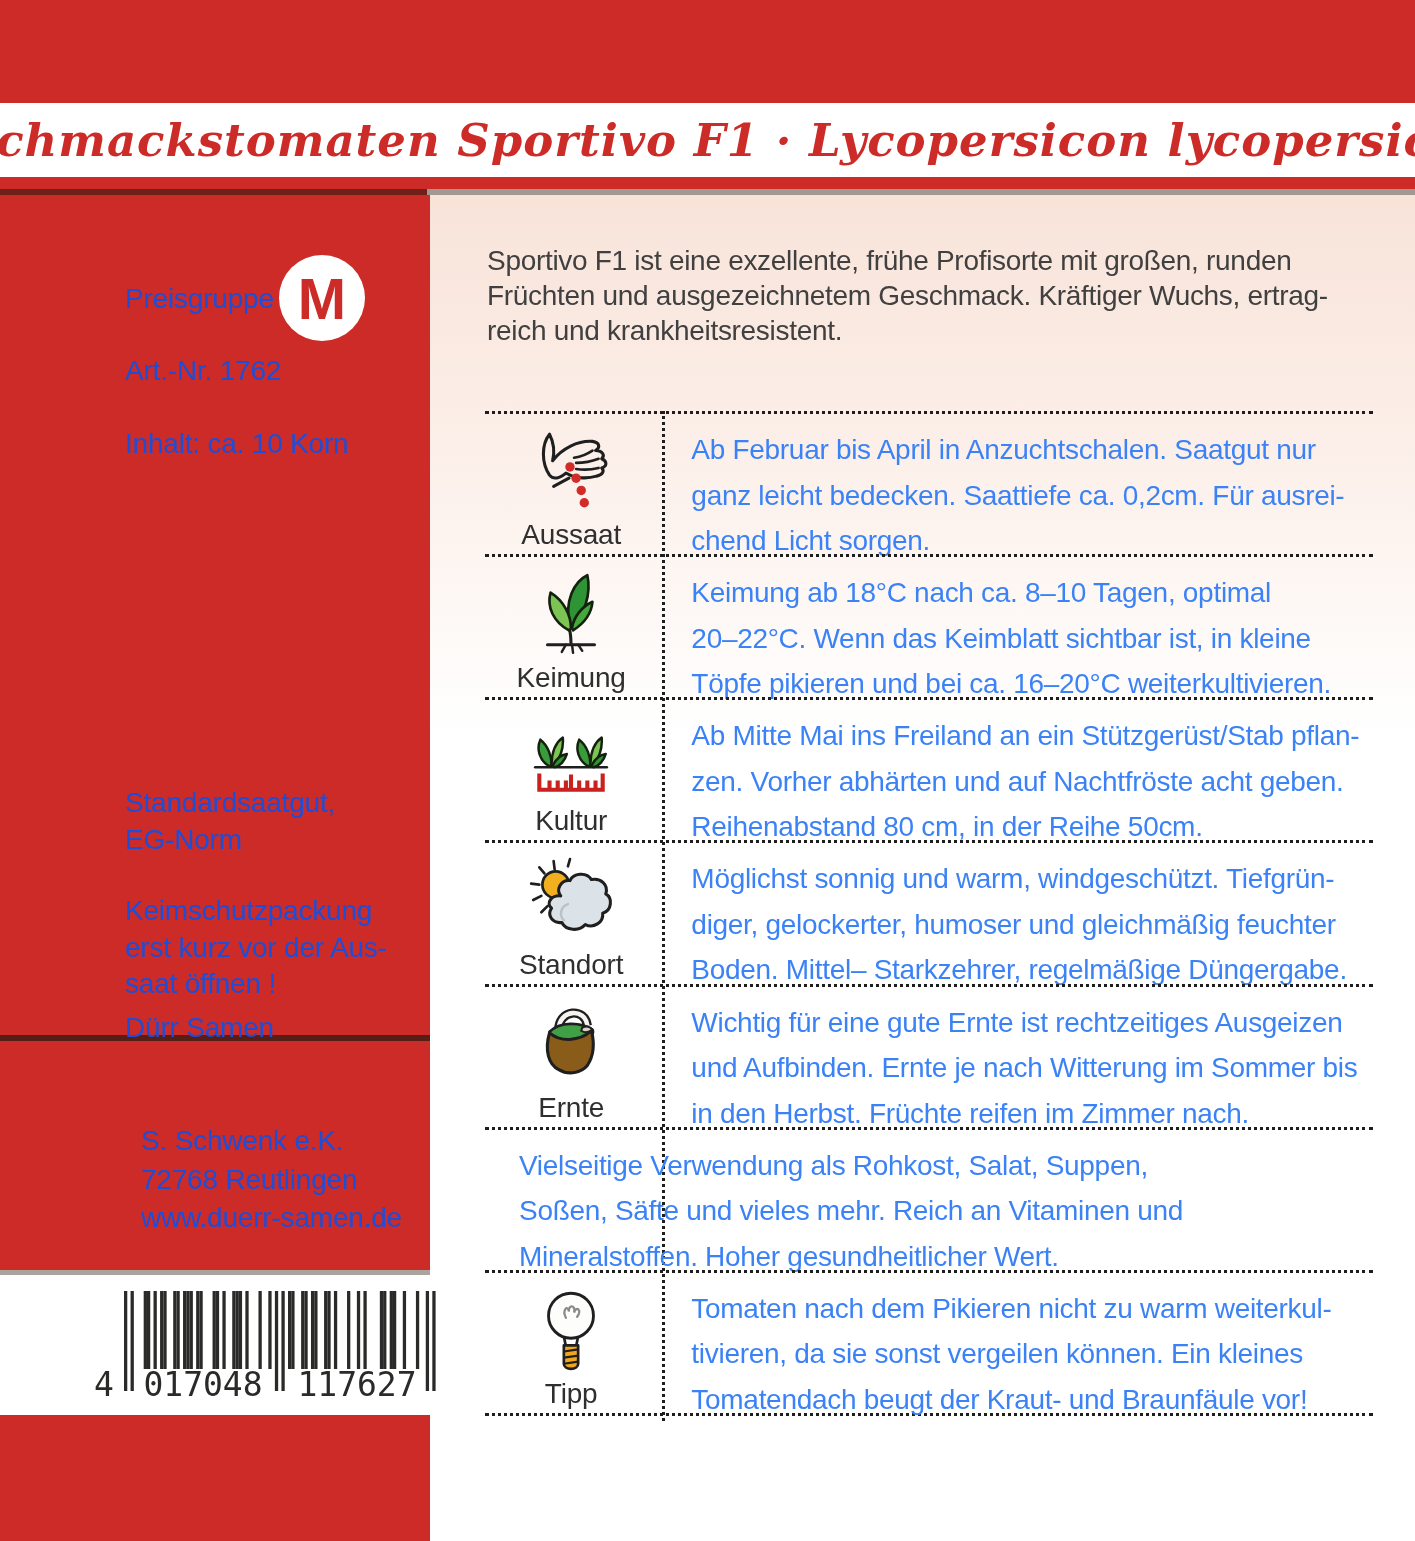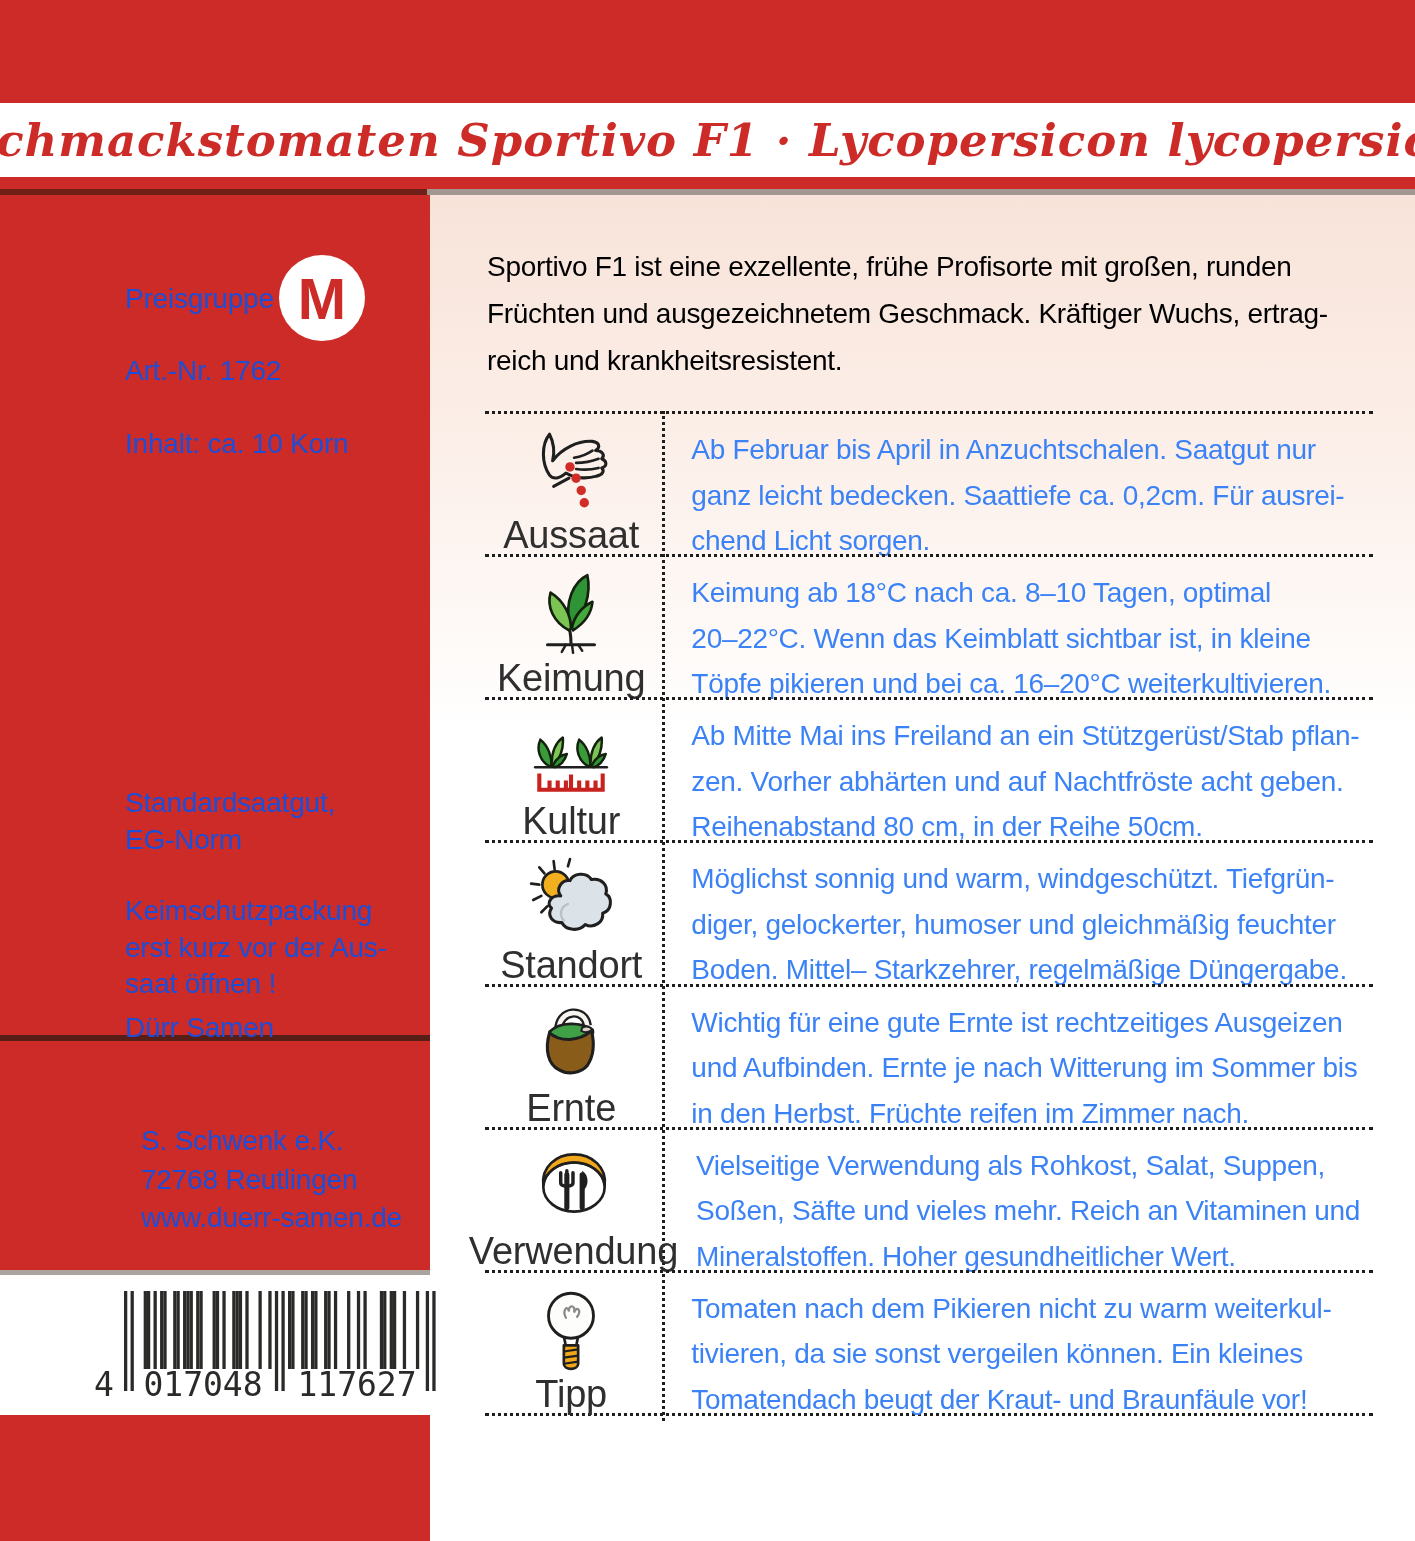--- a/index.html
+++ b/index.html
@@ -40,28 +40,28 @@
   .lh{white-space:pre-line;line-height:36.5px;}
   .badge{left:279px;top:255px;width:86px;height:86px;border-radius:50%;
     background:#ffffff;color:var(--red);font-weight:bold;font-size:58px;
     display:flex;align-items:center;justify-content:center;}
   .bold{font-weight:normal;}
   
   .barcode{left:84px;top:1283px;width:356px;height:118px;}
   .barcode text{font-family:"DejaVu Sans Mono", monospace;font-size:33px;fill:#2a2a28;}
   
   .intro{left:487px;top:243px;width:900px;font-size:28px;letter-spacing:-0.3px;
-    line-height:47px;white-space:pre-line;color:#000000;}
+    line-height:35px;white-space:pre-line;color:#404040;}
   
   .info-table{left:485px;top:411px;width:888px;height:1002px;display:flex;flex-direction:column;}
   .info-row{position:relative;flex:0 0 auto;height:140.15px;border-top:3px dotted var(--dot);display:flex;}
   .info-table .last{border-bottom:3px dotted var(--dot);}
   .vdiv{left:662px;top:411px;width:0;height:1010px;border-left:3px dotted var(--dot);}
   .icon-cell{width:177px;display:flex;flex-direction:column;align-items:center;justify-content:space-between;padding:10px 0 4px 0;box-sizing:border-box;}
-  .icon-cell .lbl{font-size:38px;color:#2f2f2f;letter-spacing:-0.2px;line-height:30px;}
+  .icon-cell .lbl{font-size:28px;color:#2f2f2f;letter-spacing:-0.2px;line-height:30px;}
   .text-cell{width:700px;padding:13px 0 0 34px;box-sizing:content-box;
     font-size:28px;letter-spacing:-0.3px;line-height:45.5px;white-space:pre-line;color:#3b82f6;}
   .icon-box{width:92px;height:92px;flex:0 0 auto;}
   svg{display:block;}
 </style>
 </head>
 <body>
 
 <div id="page">
 
@@ -247,31 +247,20 @@
           <path d="M24,35 C19,52 23,66 33,71 C43,77 55,74 61,67 C67,58 68,45 65,33 C53,44 34,44 24,35 Z" fill="#8a5c1a" stroke="#1f1f1f" stroke-width="3" stroke-linejoin="round"></path>
         </svg>
         <div class="lbl">Ernte</div>
       </div>
       <div class="text-cell">Wichtig für eine gute Ernte ist rechtzeitiges Ausgeizen
 und Aufbinden. Ernte je nach Witterung im Sommer bis
 in den Herbst. Früchte reifen im Zimmer nach.</div>
     </div>
 
     <div class="info-row">
-      <div class="icon-cell">
-        <svg class="icon-box" viewBox="0 0 90 90">
-          <path d="M15,44 C13,27 27,14 45,14 C63,14 77,27 75,44 C73,31 60,22 45,22 C30,22 17,31 15,44 Z" fill="#f2a71b" stroke="#1f1f1f" stroke-width="2.6" stroke-linejoin="round"></path>
-          <ellipse cx="45" cy="46" rx="30" ry="24" fill="none" stroke="#1f1f1f" stroke-width="2.6"></ellipse>
-          <path d="M38,34 L38,66" stroke="#1f1f1f" stroke-width="5" stroke-linecap="round"></path>
-          <path d="M32,32 L32,42 M38,30 L38,42 M44,32 L44,42 M32,42 C32,46 44,46 44,42" fill="none" stroke="#1f1f1f" stroke-width="3.4" stroke-linecap="round"></path>
-          <path d="M53,34 L53,66" stroke="#1f1f1f" stroke-width="5" stroke-linecap="round"></path>
-          <path d="M53,30 C60,34 60,46 53,50 Z" fill="#1f1f1f"></path>
-        </svg>
-        <div class="lbl">Verwendung</div>
-      </div>
       <div class="text-cell">Vielseitige Verwendung als Rohkost, Salat, Suppen,
 Soßen, Säfte und vieles mehr. Reich an Vitaminen und
 Mineralstoffen. Hoher gesundheitlicher Wert.</div>
     </div>
 
     <div class="info-row last">
       <div class="icon-cell">
         <svg class="icon-box" viewBox="0 0 90 90">
           <circle cx="45" cy="32" r="22" fill="#fdfdfb" stroke="#1f1f1f" stroke-width="2.8"></circle>
           <path d="M40,34 C36,26 42,21 43,28 C42,21 50,21 48,29 C50,22 56,26 51,33" fill="none" stroke="#8a8a8a" stroke-width="2.2" stroke-linecap="round"></path>

